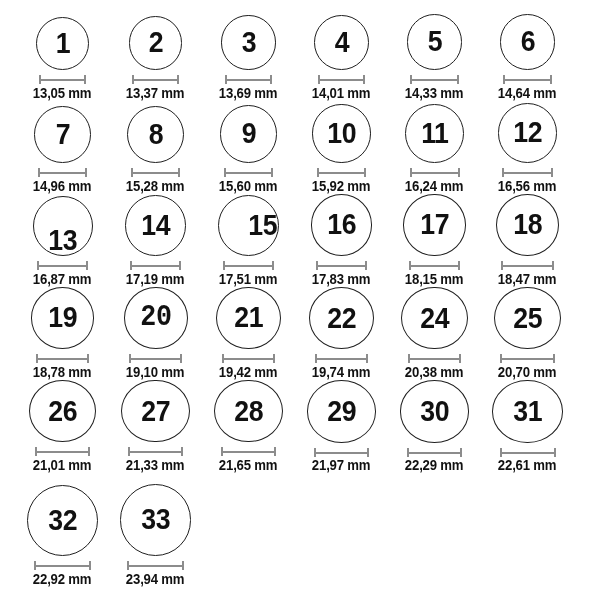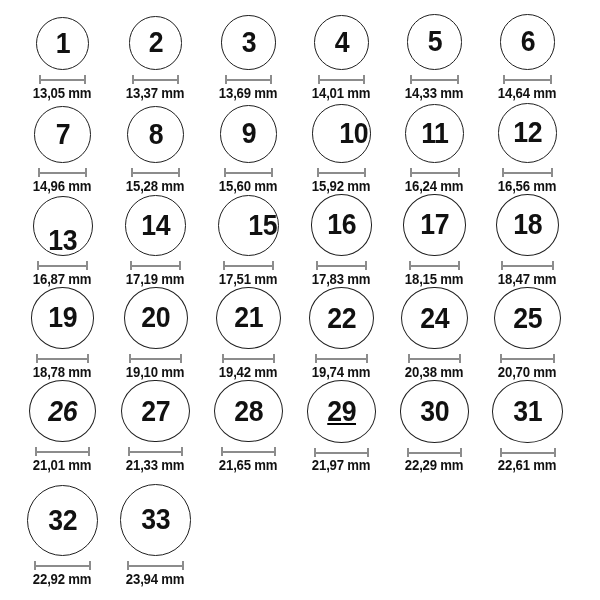--- a/index.html
+++ b/index.html
@@ -156,21 +156,21 @@
     <div class="cell">
     <div class="circle" style="width: 57.6px; height: 57.6px;">
       <span class="num">9</span>
     </div>
     <div class="dimline" style="width: 49.4px;">
       <span class="bar"></span>
     </div>
     <span class="mmlabel">15,60 mm</span>
   </div>
     <div class="cell">
-    <div class="circle" style="width: 58.2px; height: 58.2px; justify-content: flex-end;">
+    <div class="circle" style="width: 58.2px; height: 58.2px;">
       <span class="num">10</span>
     </div>
     <div class="dimline" style="width: 49.7px;">
       <span class="bar"></span>
     </div>
     <span class="mmlabel">15,92 mm</span>
   </div>
     <div class="cell">
     <div class="circle" style="width: 58.8px; height: 58.8px;">
       <span class="num">11</span>
@@ -246,21 +246,21 @@
     <div class="cell">
     <div class="circle" style="width: 63.4px; height: 63.4px;">
       <span class="num">19</span>
     </div>
     <div class="dimline" style="width: 52.4px;">
       <span class="bar"></span>
     </div>
     <span class="mmlabel">18,78 mm</span>
   </div>
     <div class="cell">
-    <div class="circle" style="width: 64px; height: 64px;">
+    <div class="circle" style="width: 64px; height: 64px; font-family: Liberation Mono, monospace;">
       <span class="num">20</span>
     </div>
     <div class="dimline" style="width: 52.7px;">
       <span class="bar"></span>
     </div>
     <span class="mmlabel">19,10 mm</span>
   </div>
     <div class="cell">
     <div class="circle" style="width: 64.6px; height: 64.6px;">
       <span class="num">21</span>
@@ -291,21 +291,21 @@
     <div class="cell">
     <div class="circle" style="width: 66.9px; height: 66.9px;">
       <span class="num">25</span>
     </div>
     <div class="dimline" style="width: 54.2px;">
       <span class="bar"></span>
     </div>
     <span class="mmlabel">20,70 mm</span>
   </div>
     <div class="cell">
-    <div class="circle" style="width: 67.5px; height: 67.5px; font-style: italic;">
+    <div class="circle" style="width: 67.5px; height: 67.5px;">
       <span class="num">26</span>
     </div>
     <div class="dimline" style="width: 54.5px;">
       <span class="bar"></span>
     </div>
     <span class="mmlabel">21,01 mm</span>
   </div>
     <div class="cell">
     <div class="circle" style="width: 68.1px; height: 68.1px;">
       <span class="num">27</span>
@@ -318,21 +318,21 @@
     <div class="cell">
     <div class="circle" style="width: 68.7px; height: 68.7px;">
       <span class="num">28</span>
     </div>
     <div class="dimline" style="width: 55.1px;">
       <span class="bar"></span>
     </div>
     <span class="mmlabel">21,65 mm</span>
   </div>
     <div class="cell">
-    <div class="circle" style="width: 69.2px; height: 69.2px; text-decoration: underline;">
+    <div class="circle" style="width: 69.2px; height: 69.2px;">
       <span class="num">29</span>
     </div>
     <div class="dimline" style="width: 55.4px;">
       <span class="bar"></span>
     </div>
     <span class="mmlabel">21,97 mm</span>
   </div>
     <div class="cell">
     <div class="circle" style="width: 69.8px; height: 69.8px;">
       <span class="num">30</span>

